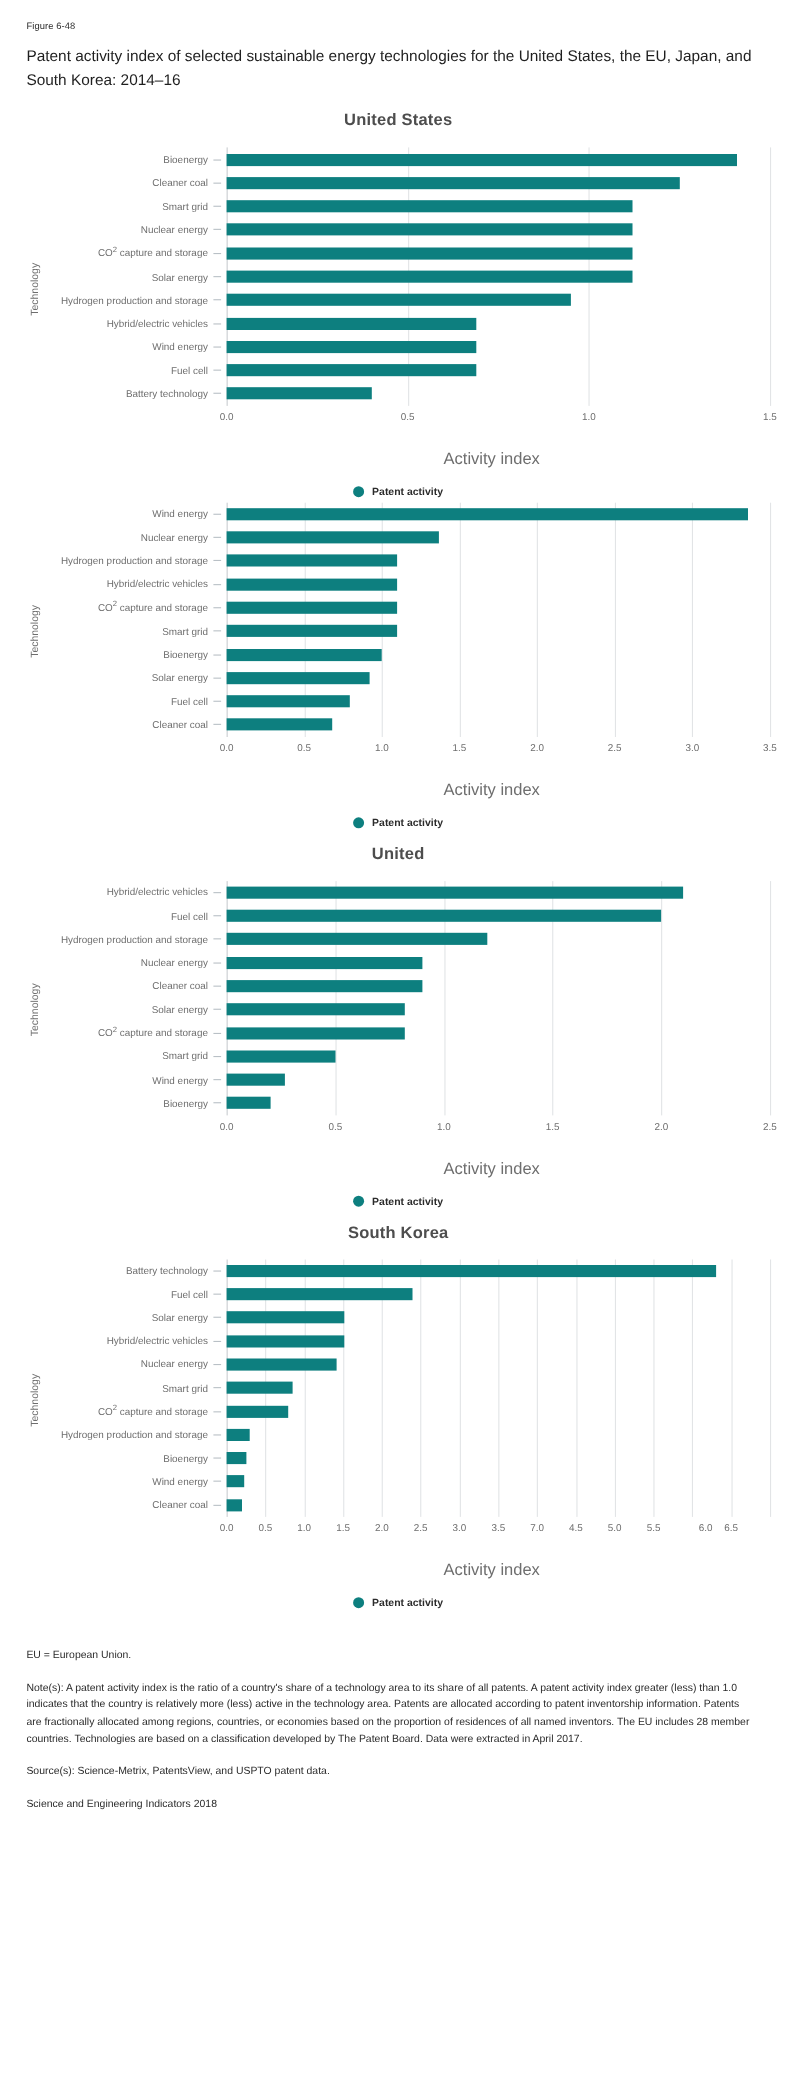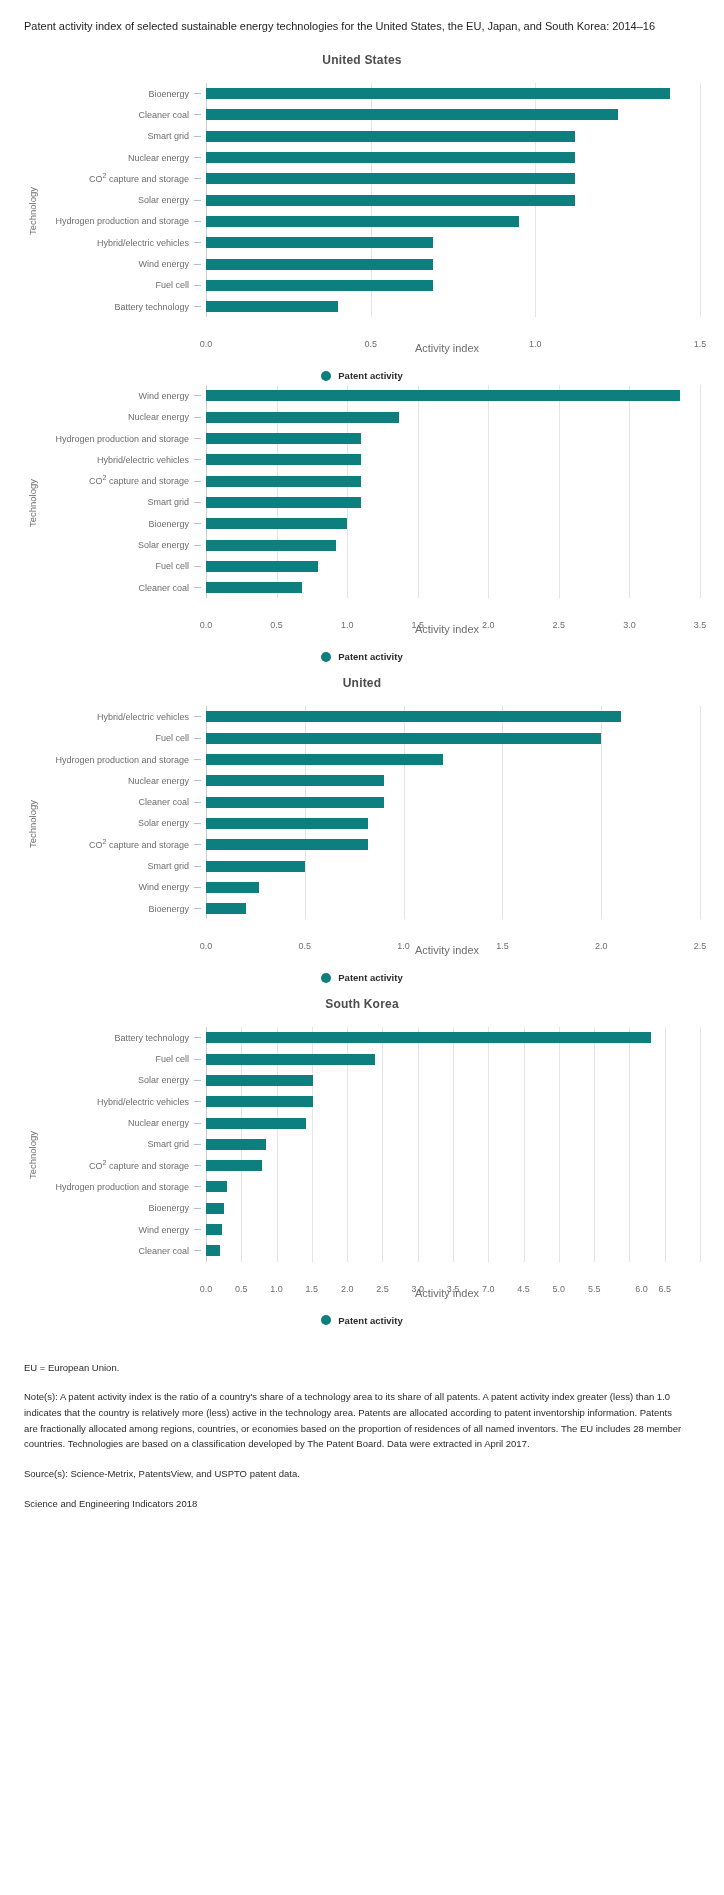--- a/index.html
+++ b/index.html
@@ -5,26 +5,26 @@
   html,body{margin:0;padding:0;background:#ffffff;}
   body{
     width:724px;
     font-family:"Liberation Sans", sans-serif;
     color:#3b3b3b;
     -webkit-font-smoothing:antialiased;
   }
   .page{width:724px;box-sizing:border-box;padding:18px 24px 26px 24px;}
 
   .fig-num{font-size:8.5px;color:#2b2b2b;letter-spacing:.1px;margin:0 0 12px 0;}
-  .fig-title{font-size:11px;line-height:1.55;color:#1f1f1f;margin:0 0 18px 0;max-width:660px;}
+  .fig-title{font-size:14px;line-height:1.55;color:#1f1f1f;margin:0 0 18px 0;max-width:660px;}
 
   
   .chart-block{margin:0 0 4px 0;}
   .chart-title{
-    text-align:center;font-size:12px;font-weight:bold;color:#4d4d4d;
+    text-align:center;font-size:15px;font-weight:bold;color:#4d4d4d;
     margin:14px 0 16px 0;letter-spacing:.2px;
   }
 
   .plot-row{display:flex;align-items:stretch;}
   .ylabel-wrap{width:16px;position:relative;flex:0 0 16px;}
   .ylabel{
     position:absolute;left:50%;top:50%;
     transform:translate(-50%,-50%) rotate(-90deg);
     white-space:nowrap;font-size:9.5px;color:#6e6e6e;
   }
@@ -42,42 +42,43 @@
   .grid-line{
     position:absolute;top:0;bottom:0;width:1px;background:#e2e4e6;
   }
   .grid-line.axis0{background:#c9ccd0;}
   .bar-row{height:21.3px;display:flex;align-items:center;position:relative;}
   .bar{
     height:11px;background:#0d7f7f;position:relative;z-index:2;
   }
   .xaxis{position:relative;height:20px;margin-top:2px;}
   .xtick{
-    position:absolute;top:20px;transform:translateX(-50%);
+    position:absolute;top:3px;transform:translateX(-50%);
     font-size:9px;color:#6e6e6e;white-space:nowrap;
   }
-  .xlabel{text-align:center;font-size:11px;color:#6e6e6e;margin-top:3px;}
+  .xlabel{text-align:center;font-size:15px;color:#6e6e6e;margin-top:18px;}
   .xlabel-shift{padding-left:170px;}
 
   .legend{display:flex;align-items:center;justify-content:center;margin:16px 0 4px 0;}
   .legend-dot{
     width:10px;height:10px;border-radius:50%;background:#0d7f7f;display:inline-block;margin-right:7px;
   }
   .legend-label{font-size:9.5px;font-weight:bold;color:#2b2b2b;}
 
   
   .footer{margin-top:34px;}
   .foot-p{font-size:9.5px;line-height:1.65;color:#2b2b2b;margin:0 0 14px 0;max-width:660px;}
   .foot-ital{font-size:9.5px;color:#2b2b2b;margin:16px 0 0 0;}
 </style>
 </head>
 <body>
 
 <div class="page">
 
+  <div class="fig-num">Figure 6-48</div>
   <div class="fig-title">Patent activity index of selected sustainable energy technologies for the United States, the EU, Japan, and South Korea: 2014–16</div>
 
   <div id="charts">
       <div class="chart-block">
         <div class="chart-title">United States</div>
         <div class="plot-row">
           <div class="ylabel-wrap">
             <div class="ylabel">Technology</div>
           </div>
           <div class="cat-col">

